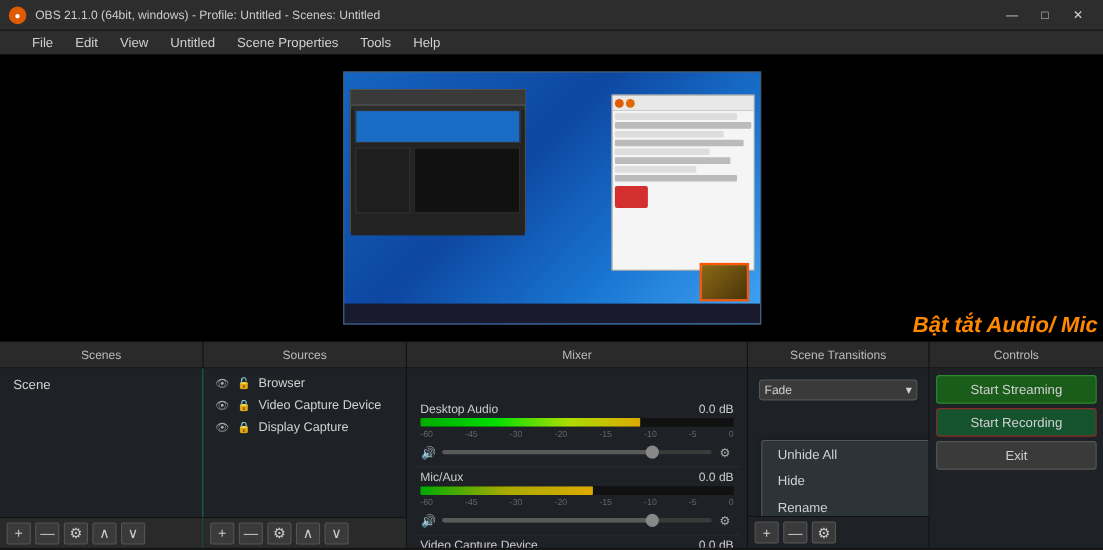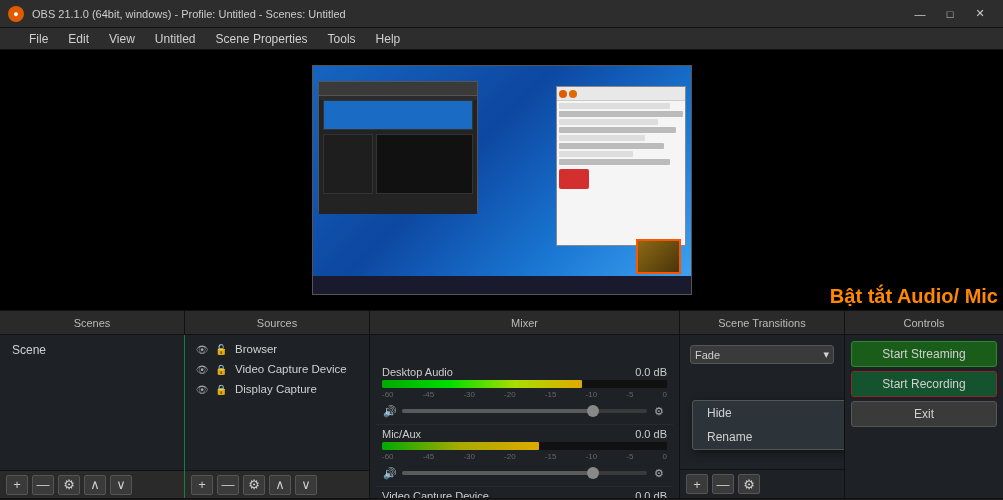--- a/index.html
+++ b/index.html
@@ -420,20 +420,21 @@
       position: absolute;
       top: 50px;
       left: 0;
       width: 1003px;
       height: 450px;
       pointer-events: none;
       z-index: 50;
     }
     .annotation-text {
       position: absolute;
+      font-style: italic;
       font-weight: bold;
       font-size: 20px;
     }
     .annotation-text.orange { color: #ff8800; }
 
     svg.arrows {
       position: absolute;
       top: 0; left: 0;
       width: 100%;
       height: 100%;
@@ -654,20 +655,21 @@
   </div>
 
   <div class="transitions-panel">
     <div class="panel-content">
       <div class="transitions-select">
         <span>Fade</span>
         <span>▾</span>
       </div>
 
       <div class="context-menu" style="left:8px;top:30px;position:relative;">
+        <div class="context-menu-item">Unhide All</div>
         <div class="context-menu-item">Hide</div>
         <div class="context-menu-item">Rename</div>
 
       </div>
     </div>
     <div class="transitions-footer">
       <div class="panel-btn">+</div>
       <div class="panel-btn">—</div>
       <div class="panel-btn">⚙</div>
     </div>

